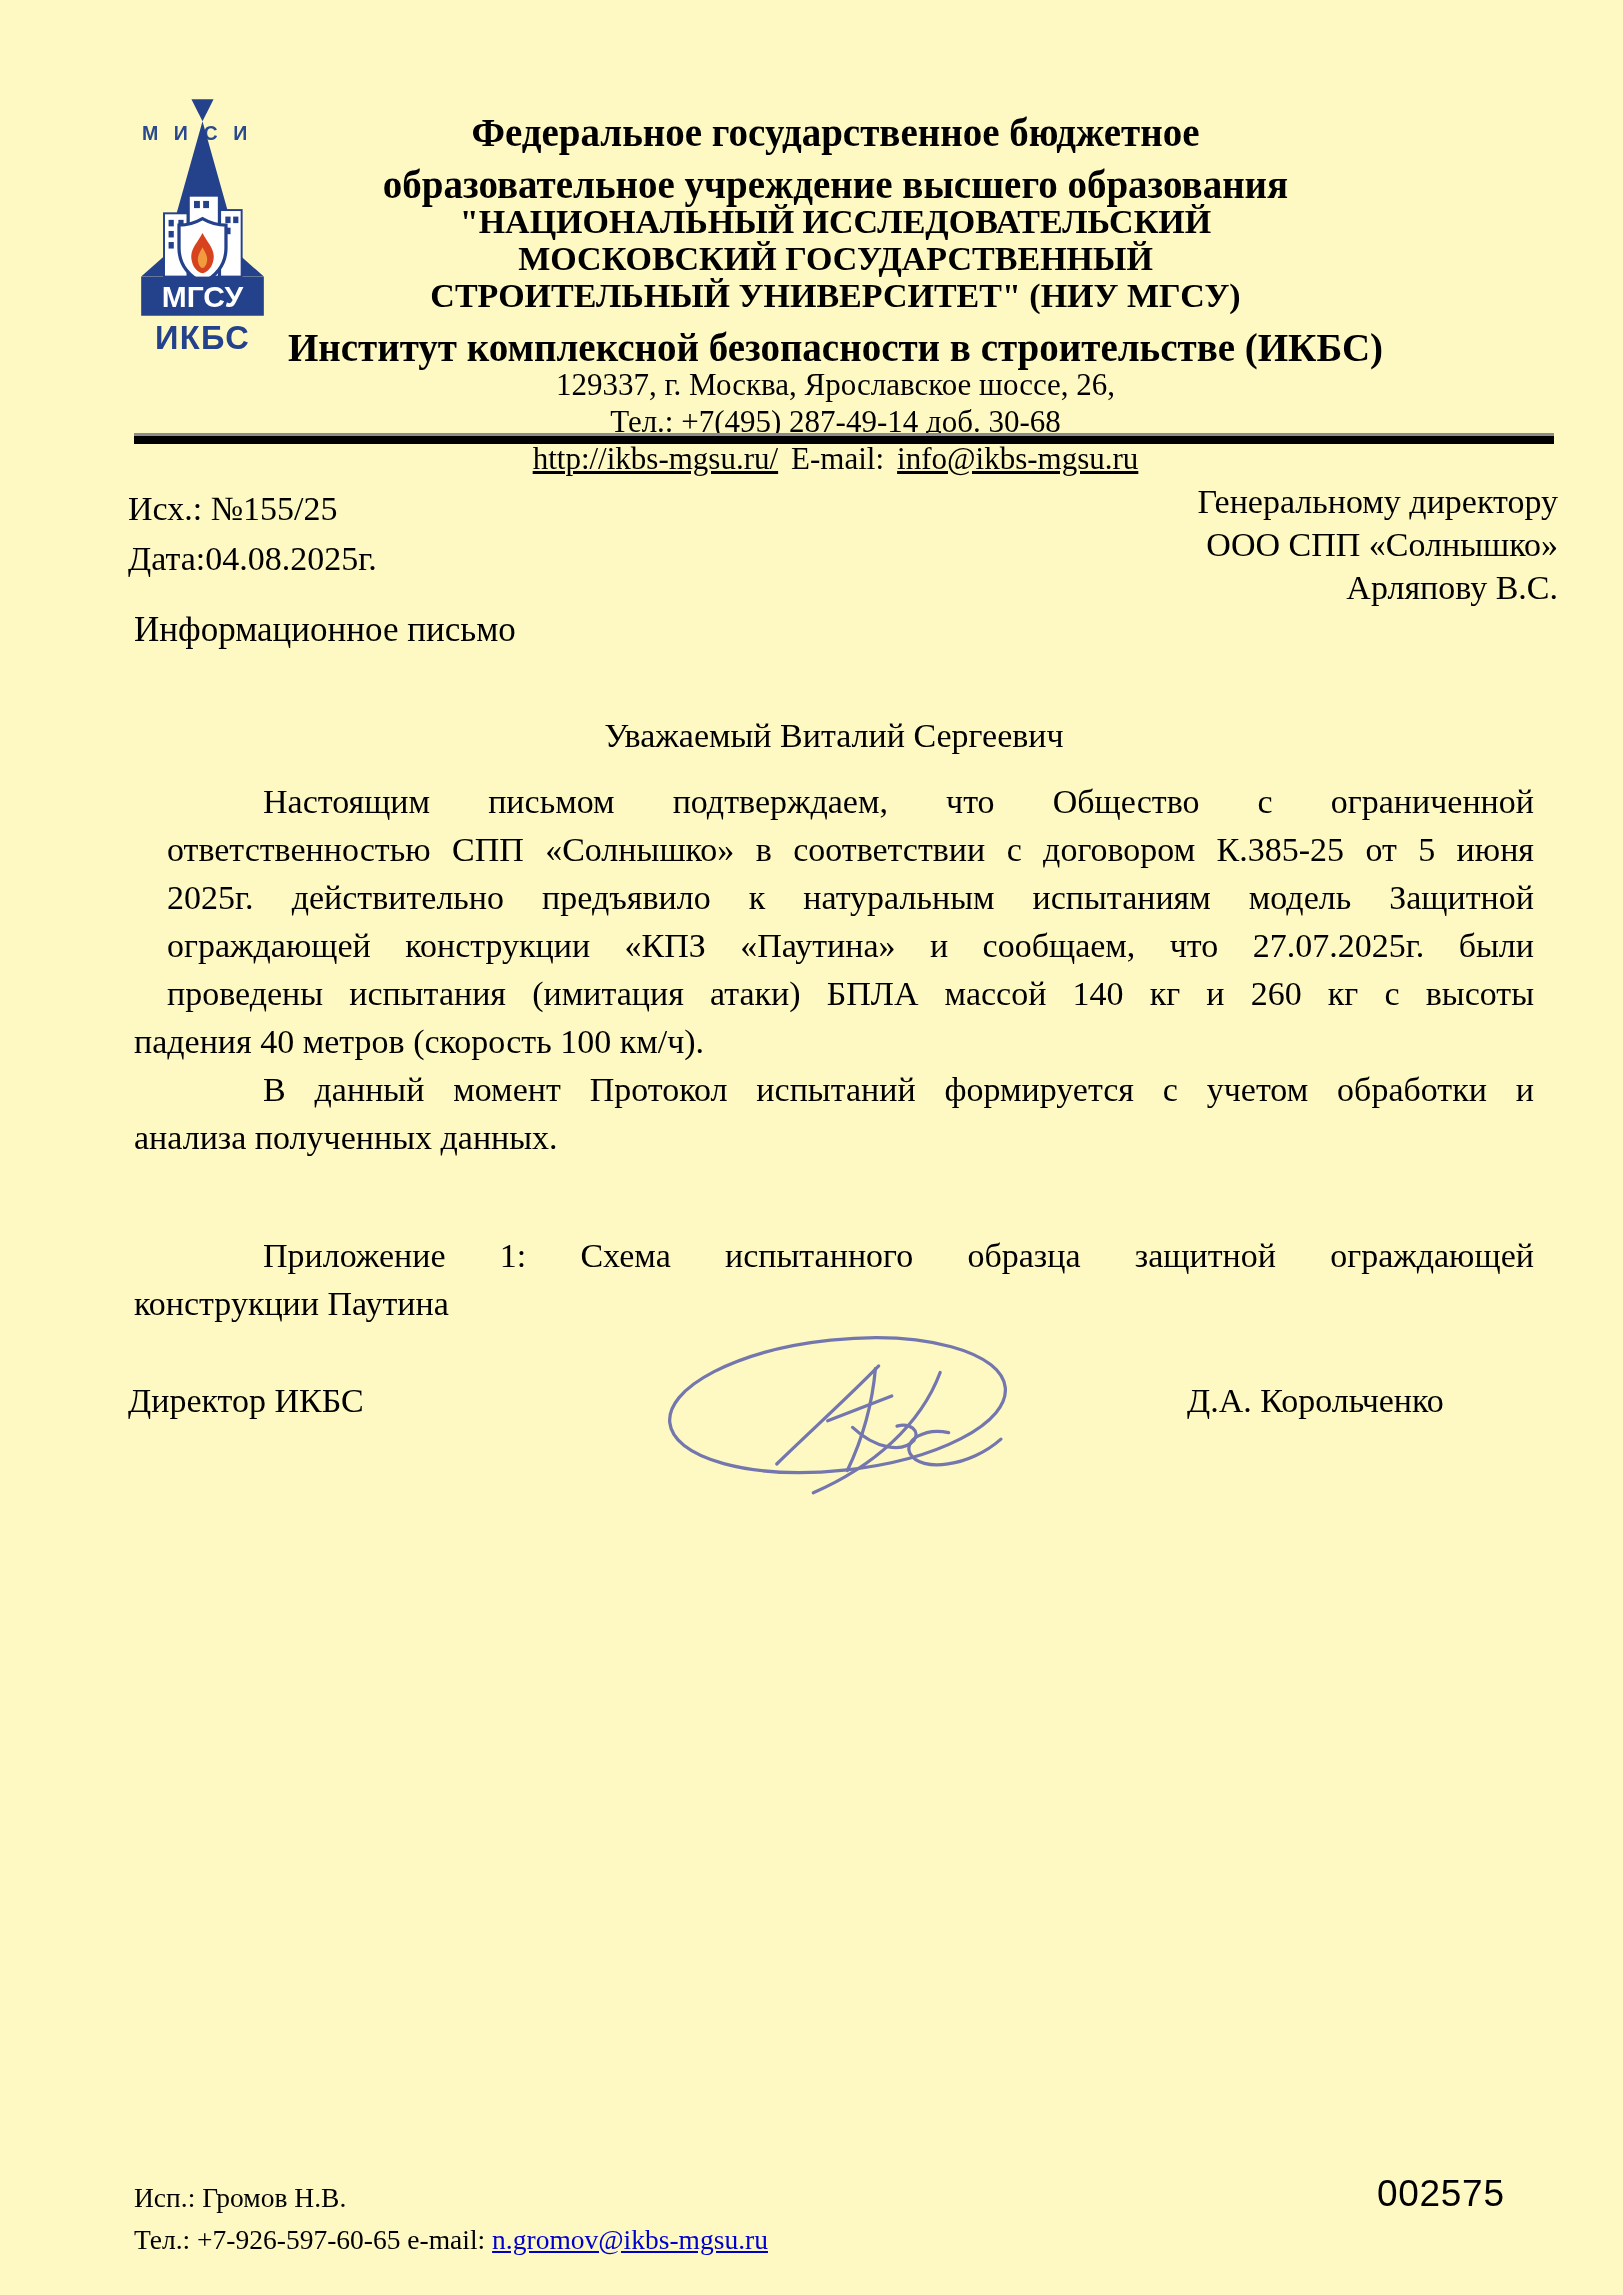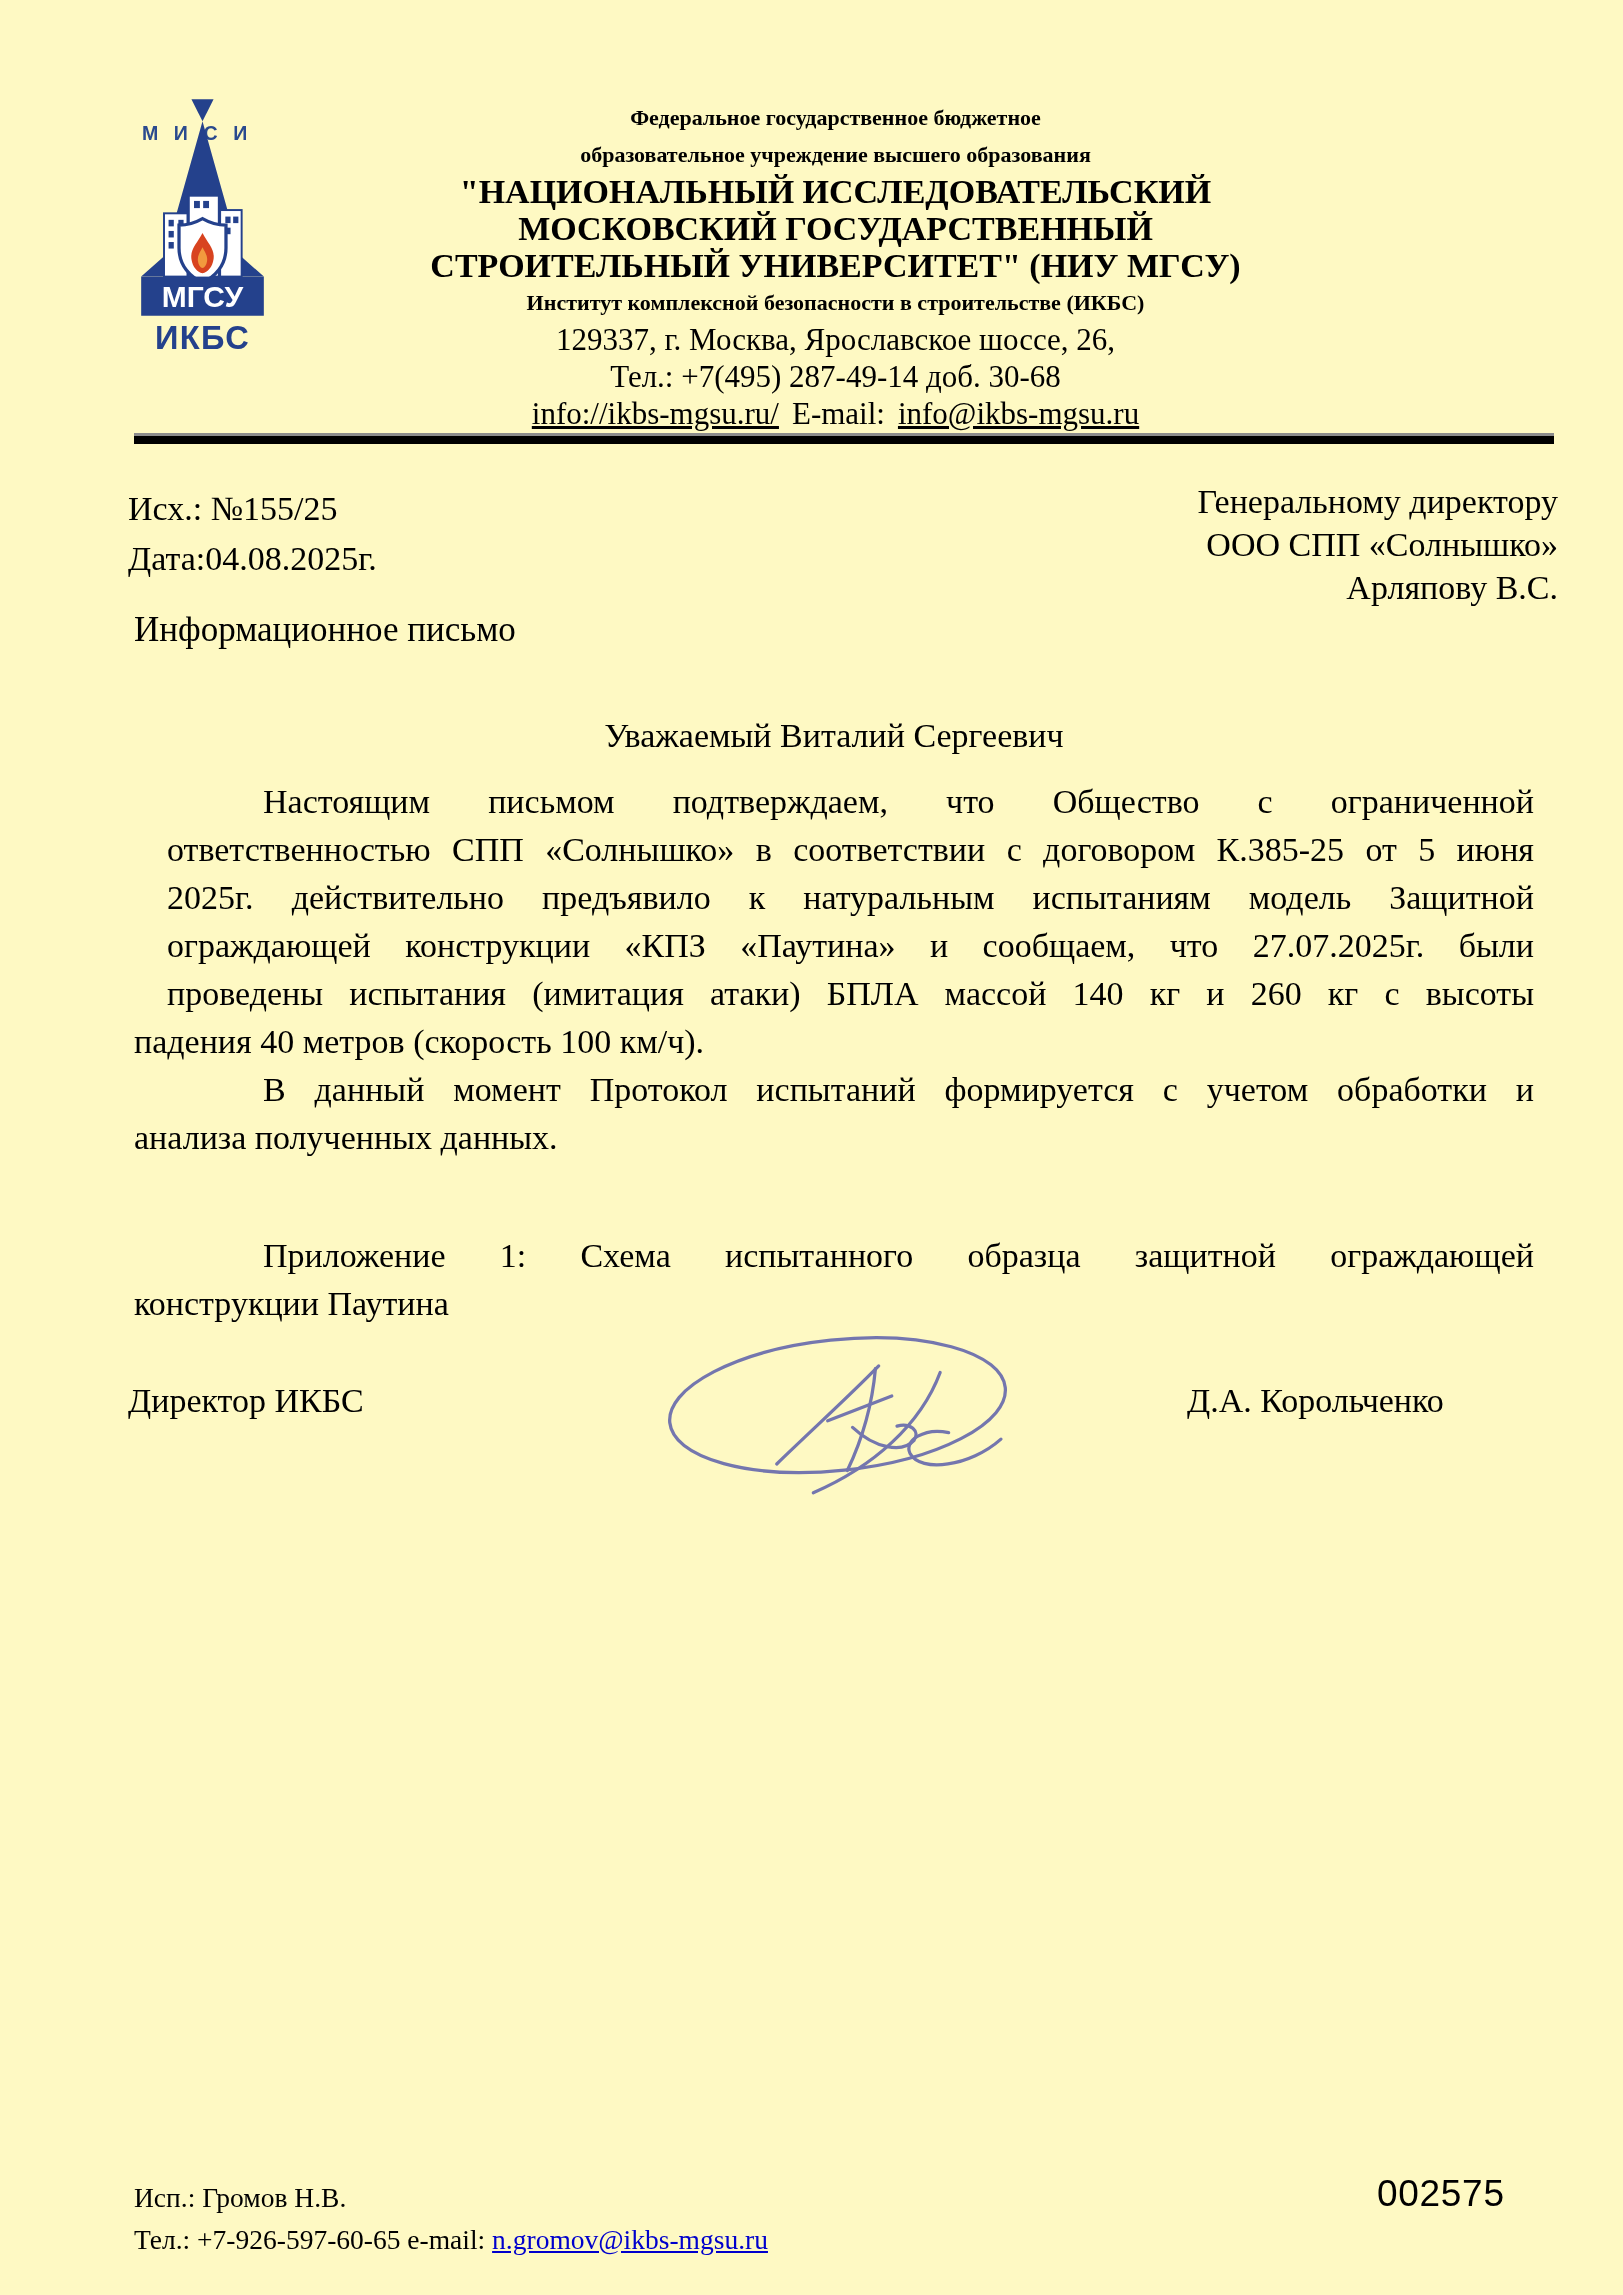--- a/index.html
+++ b/index.html
@@ -6,21 +6,21 @@
   .page {
     position:relative; width:1623px; height:2295px; background:#fef9c3;
     font-family:"Liberation Serif", serif; color:#000; overflow:hidden;
     margin:0 auto;
   }
   .abs {position:absolute;}
 
   
   .lh-col {left:275px; top:99px; width:1121px; text-align:center;}
   .lh-line {line-height:37px; white-space:nowrap;}
-  .lh-sm-b {font-size:22px; font-weight:bold;}
+  .lh-sm-b {font-size:39px; font-weight:bold;margin-top:15px;}
   .lh-lg-b {font-size:34px; font-weight:bold;}
   .lh-sm   {font-size:31px; font-weight:normal;}
   .lh-link {color:#000; text-decoration:underline; cursor:pointer;}
   .gap-r {margin-right:13px;}
 
   
   .rule {left:134px; top:433px; width:1420px; height:11px; background:#000;
          border-top:3.3px solid #8c8c8c; box-sizing:border-box;}
 
   
@@ -87,21 +87,21 @@
   <div class="abs lh-col">
     <div class="lh-line lh-sm-b">Федеральное государственное бюджетное</div>
     <div class="lh-line lh-sm-b">образовательное учреждение высшего образования</div>
     <div class="lh-line lh-lg-b">"НАЦИОНАЛЬНЫЙ ИССЛЕДОВАТЕЛЬСКИЙ</div>
     <div class="lh-line lh-lg-b">МОСКОВСКИЙ ГОСУДАРСТВЕННЫЙ</div>
     <div class="lh-line lh-lg-b">СТРОИТЕЛЬНЫЙ УНИВЕРСИТЕТ" (НИУ МГСУ)</div>
     <div class="lh-line lh-sm-b">Институт комплексной безопасности в строительстве (ИКБС)</div>
     <div class="lh-line lh-sm">129337, г. Москва, Ярославское шоссе, 26,</div>
     <div class="lh-line lh-sm">Тел.: +7(495) 287-49-14 доб. 30-68</div>
     <div class="lh-line lh-sm">
-      <a class="lh-link gap-r">info://ikbs-mgsu.ru/</a><span class="gap-r">E-mail:</span><a class="lh-link">info@ikbs-mgsu.ru</a>
+      <a class="lh-link gap-r">http://ikbs-mgsu.ru/</a><span class="gap-r">E-mail:</span><a class="lh-link">info@ikbs-mgsu.ru</a>
     </div>
   </div>
 
   <div class="abs rule"></div>
 
   <div class="abs meta">
     <div>Исх.: №155/25</div>
     <div>Дата:04.08.2025г.</div>
   </div>
 

